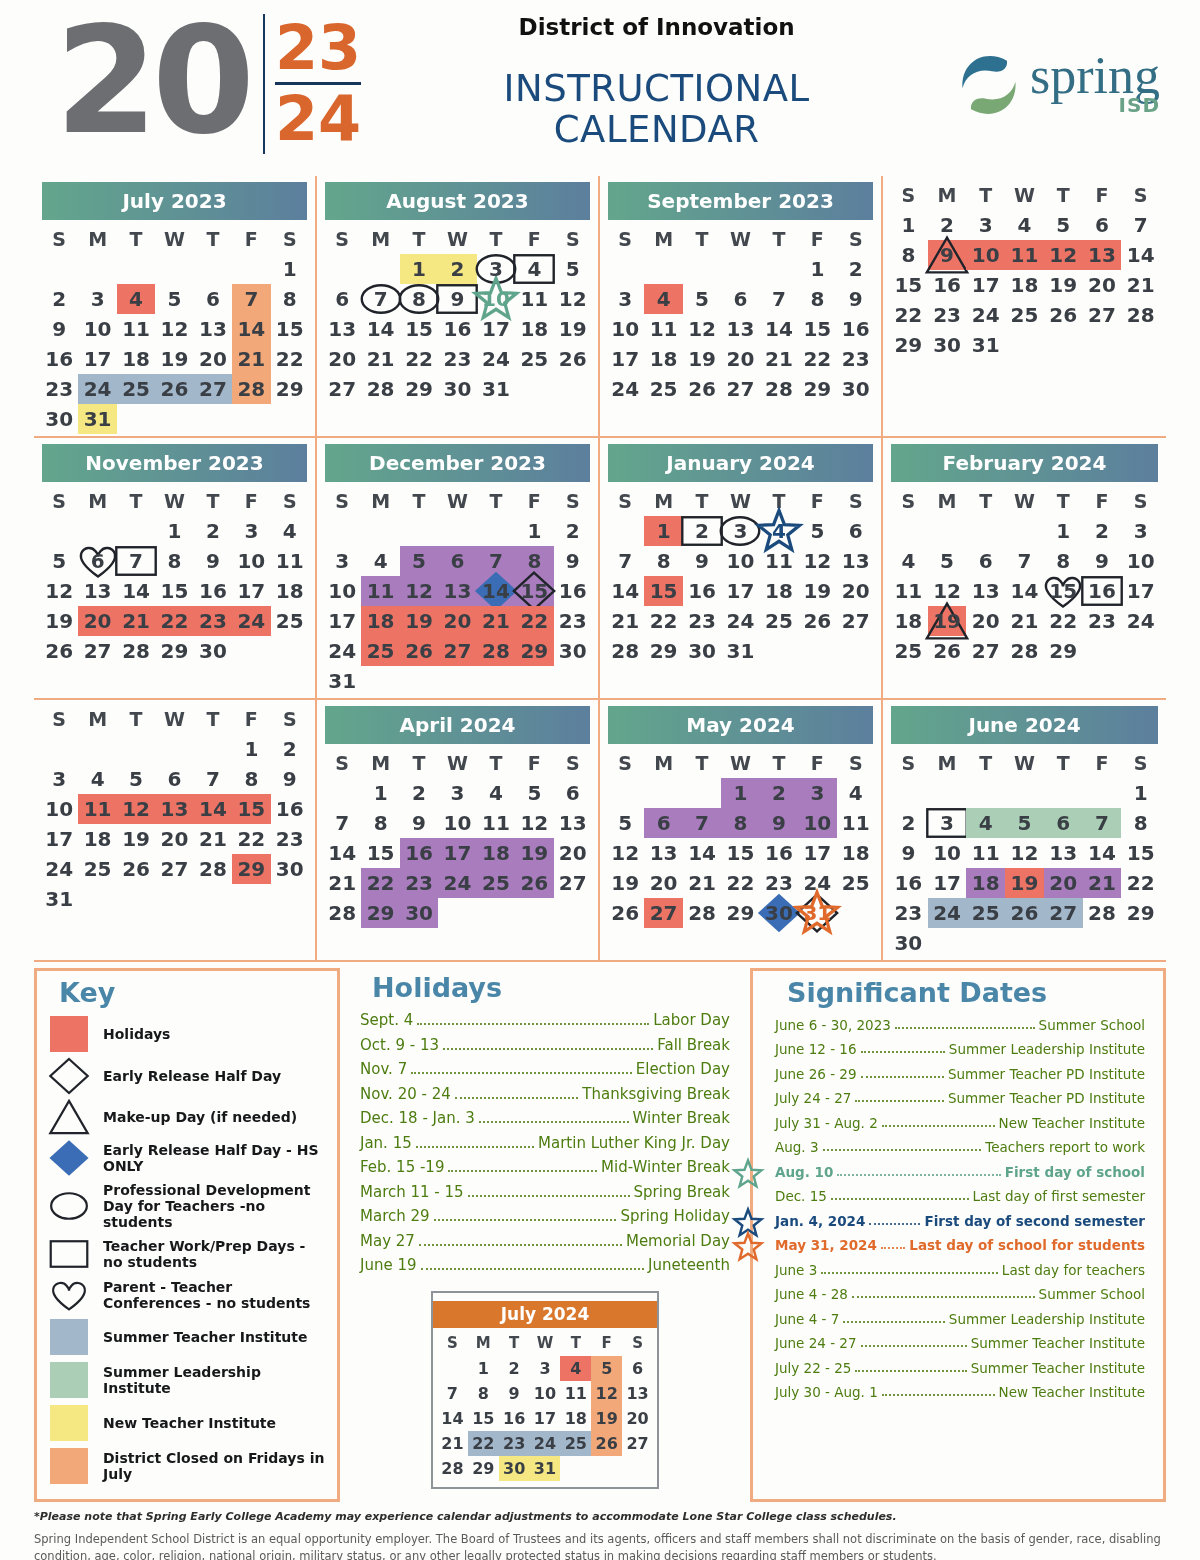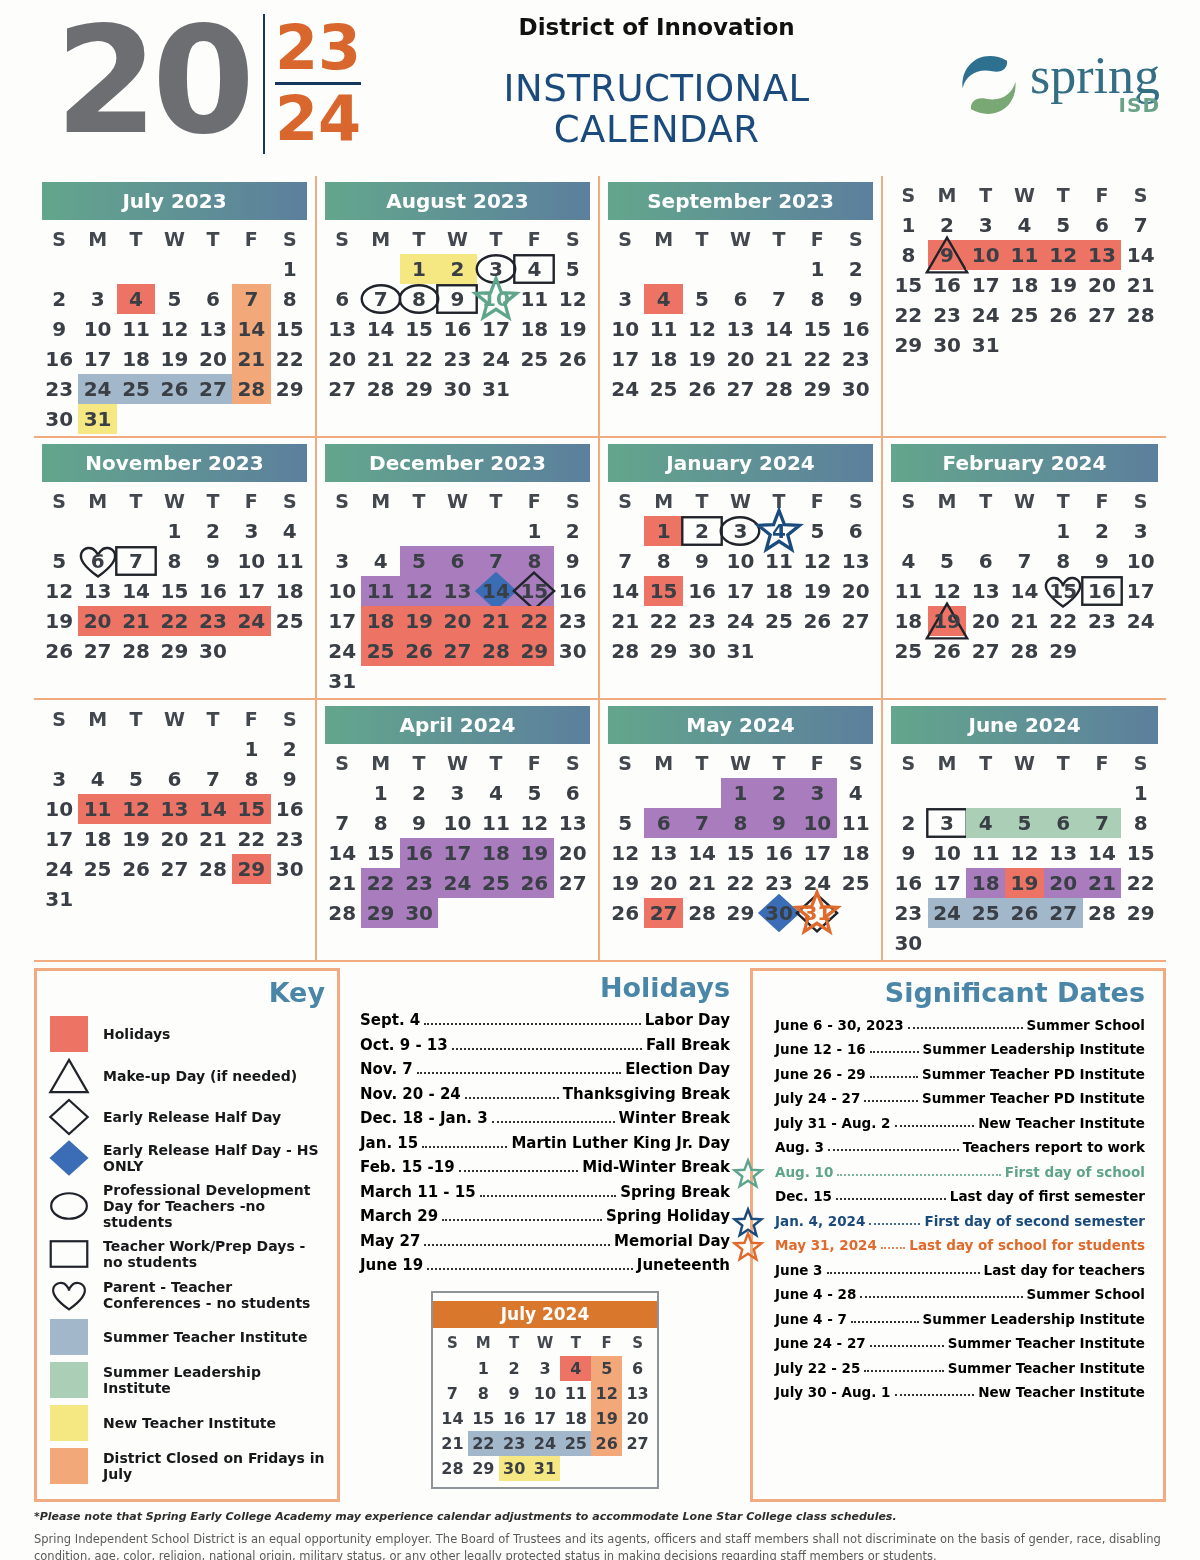--- a/index.html
+++ b/index.html
@@ -47,33 +47,33 @@
       overflow:visible;pointer-events:none;color:#20242a;z-index:0;}
   .ov.star-green{color:var(--star-green);width:52px;height:48px;}
   .ov.star-blue{color:var(--star-blue);width:52px;height:48px;}
   .ov.star-orange{color:var(--star-orange);width:52px;height:48px;}
   .ov.diamond-fill{color:var(--diamond-blue);}
   .has-star-green .num{color:var(--star-green);}
   .has-star-blue .num{color:var(--star-blue);}
   .has-star-orange .num{color:var(--star-orange);}
   
   .bottom{display:flex;gap:14px;margin:6px 34px 0;align-items:stretch;}
-  h3.sec{font-size:27px;font-weight:800;color:var(--section-blue);margin:2px 0 8px;text-align:right;}
+  h3.sec{font-size:27px;font-weight:800;color:var(--section-blue);margin:2px 12px 8px;}
   .key-box{width:306px;border:3px solid var(--border-peach);padding:4px 12px 8px 10px;}
   .krow{display:flex;align-items:center;gap:12px;margin:7px 0;min-height:34px;}
   .kicon-wrap{width:44px;display:flex;justify-content:center;flex:0 0 44px;}
   .swatch{width:38px;height:36px;display:inline-block;}
   .swatch-holiday{background:var(--holiday);} .swatch-sti{background:var(--sti);}
   .swatch-sli{background:var(--sli);} .swatch-nti{background:var(--nti);}
   .swatch-staar{background:var(--staar);} .swatch-closed{background:var(--closed);}
   .klabel{font-size:14px;font-weight:700;color:#17181a;line-height:1.15;}
   .kicon{width:42px;height:34px;overflow:visible;color:#20242a;}
   .kicon.diamond-fill{color:var(--diamond-blue);}
   .mid-col{flex:1;display:flex;flex-direction:column;padding:2px 6px 0;}
-  .lrow{display:flex;align-items:flex-end;font-size:15px;font-weight:700;color:#000000;margin:6.5px 0;position:relative;}
+  .lrow{display:flex;align-items:flex-end;font-size:15px;font-weight:400;color:#4d7c0f;margin:6.5px 0;position:relative;}
   .ld{white-space:nowrap;} .ln{white-space:nowrap;}
   .dots{flex:1;border-bottom:2px dotted currentColor;opacity:.8;margin:0 4px 4px;min-width:12px;}
   .sig-box{width:416px;border:3px solid var(--border-peach);padding:4px 18px 8px 22px;}
   .sig-box .lrow{font-size:13.5px;margin:8.5px 0;}
   .lrow.green{color:var(--star-green);font-weight:700;}
   .lrow.blue{color:var(--star-blue);font-weight:800;}
   .lrow.orange{color:var(--star-orange);font-weight:800;}
   .rowstar{position:absolute;left:-44px;top:-6px;width:34px;height:32px;overflow:visible;}
   .rowstar.g{color:var(--star-green);} .rowstar.b{color:var(--star-blue);} .rowstar.o{color:var(--star-orange);}
   
@@ -1471,33 +1471,33 @@
     <h3 class="sec">Key</h3>
     <div id="key-items">
         <div class="krow">
           <span class="kicon-wrap">
             <span class="swatch swatch-holiday"></span>
           </span>
           <span class="klabel">Holidays</span>
         </div>
         <div class="krow">
           <span class="kicon-wrap">
+            <svg class="kicon diamond" viewBox="0 0 48 40">
+              <polygon points="24,0 46,20 24,40 2,20" fill="none" stroke="currentColor" stroke-width="2.6"></polygon>
+            </svg>
+          </span>
+          <span class="klabel">Early Release Half Day</span>
+        </div>
+        <div class="krow">
+          <span class="kicon-wrap">
             <svg class="kicon triangle" viewBox="0 0 48 40">
               <polygon points="24,1 46,39 2,39" fill="none" stroke="currentColor" stroke-width="2.6"></polygon>
             </svg>
           </span>
           <span class="klabel">Make-up Day (if needed)</span>
-        </div>
-        <div class="krow">
-          <span class="kicon-wrap">
-            <svg class="kicon diamond" viewBox="0 0 48 40">
-              <polygon points="24,0 46,20 24,40 2,20" fill="none" stroke="currentColor" stroke-width="2.6"></polygon>
-            </svg>
-          </span>
-          <span class="klabel">Early Release Half Day</span>
         </div>
         <div class="krow">
           <span class="kicon-wrap">
             <svg class="kicon diamond-fill" viewBox="0 0 48 40">
               <polygon points="24,-1 47,20 24,41 1,20" fill="currentColor"></polygon>
             </svg>
           </span>
           <span class="klabel">Early Release Half Day - HS ONLY</span>
         </div>
         <div class="krow">

